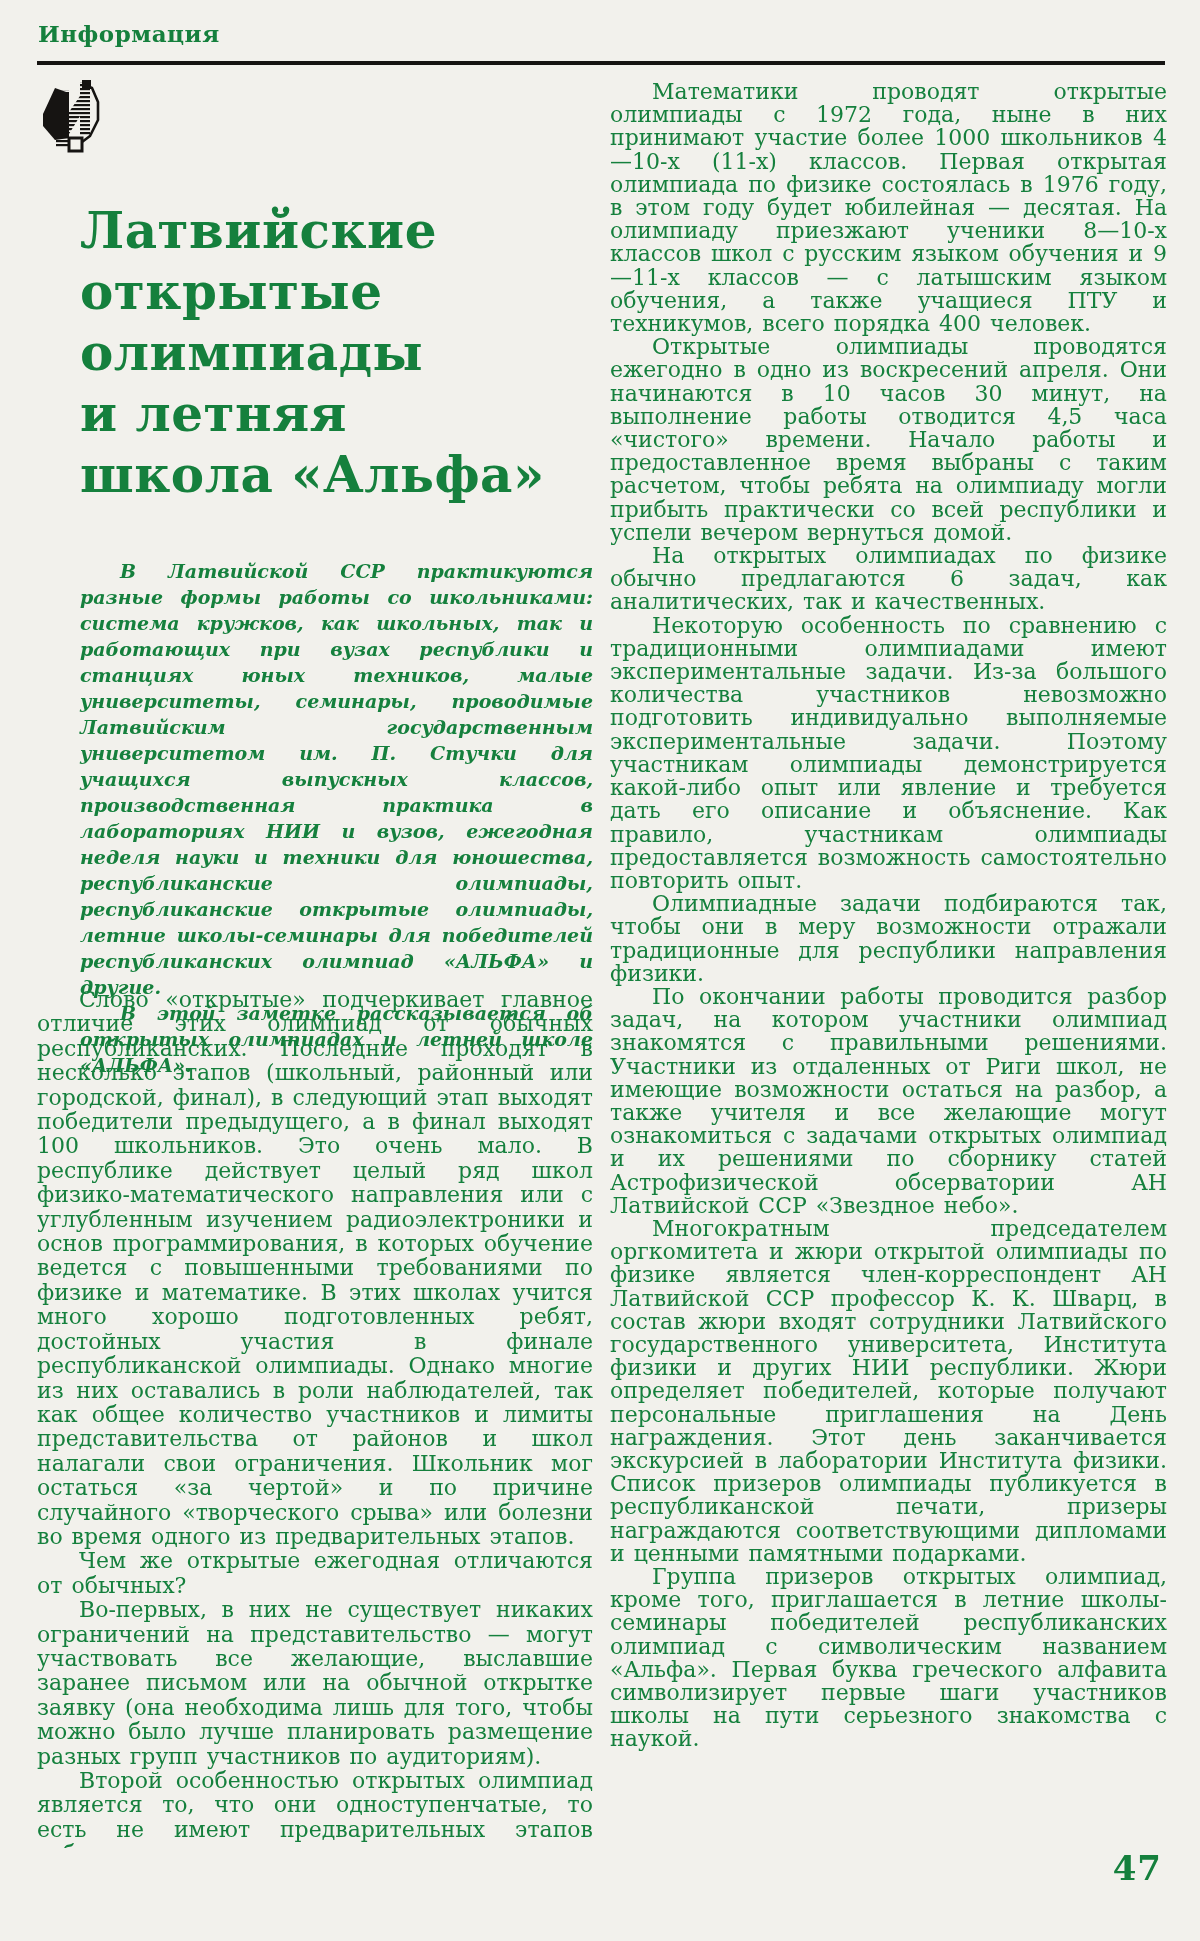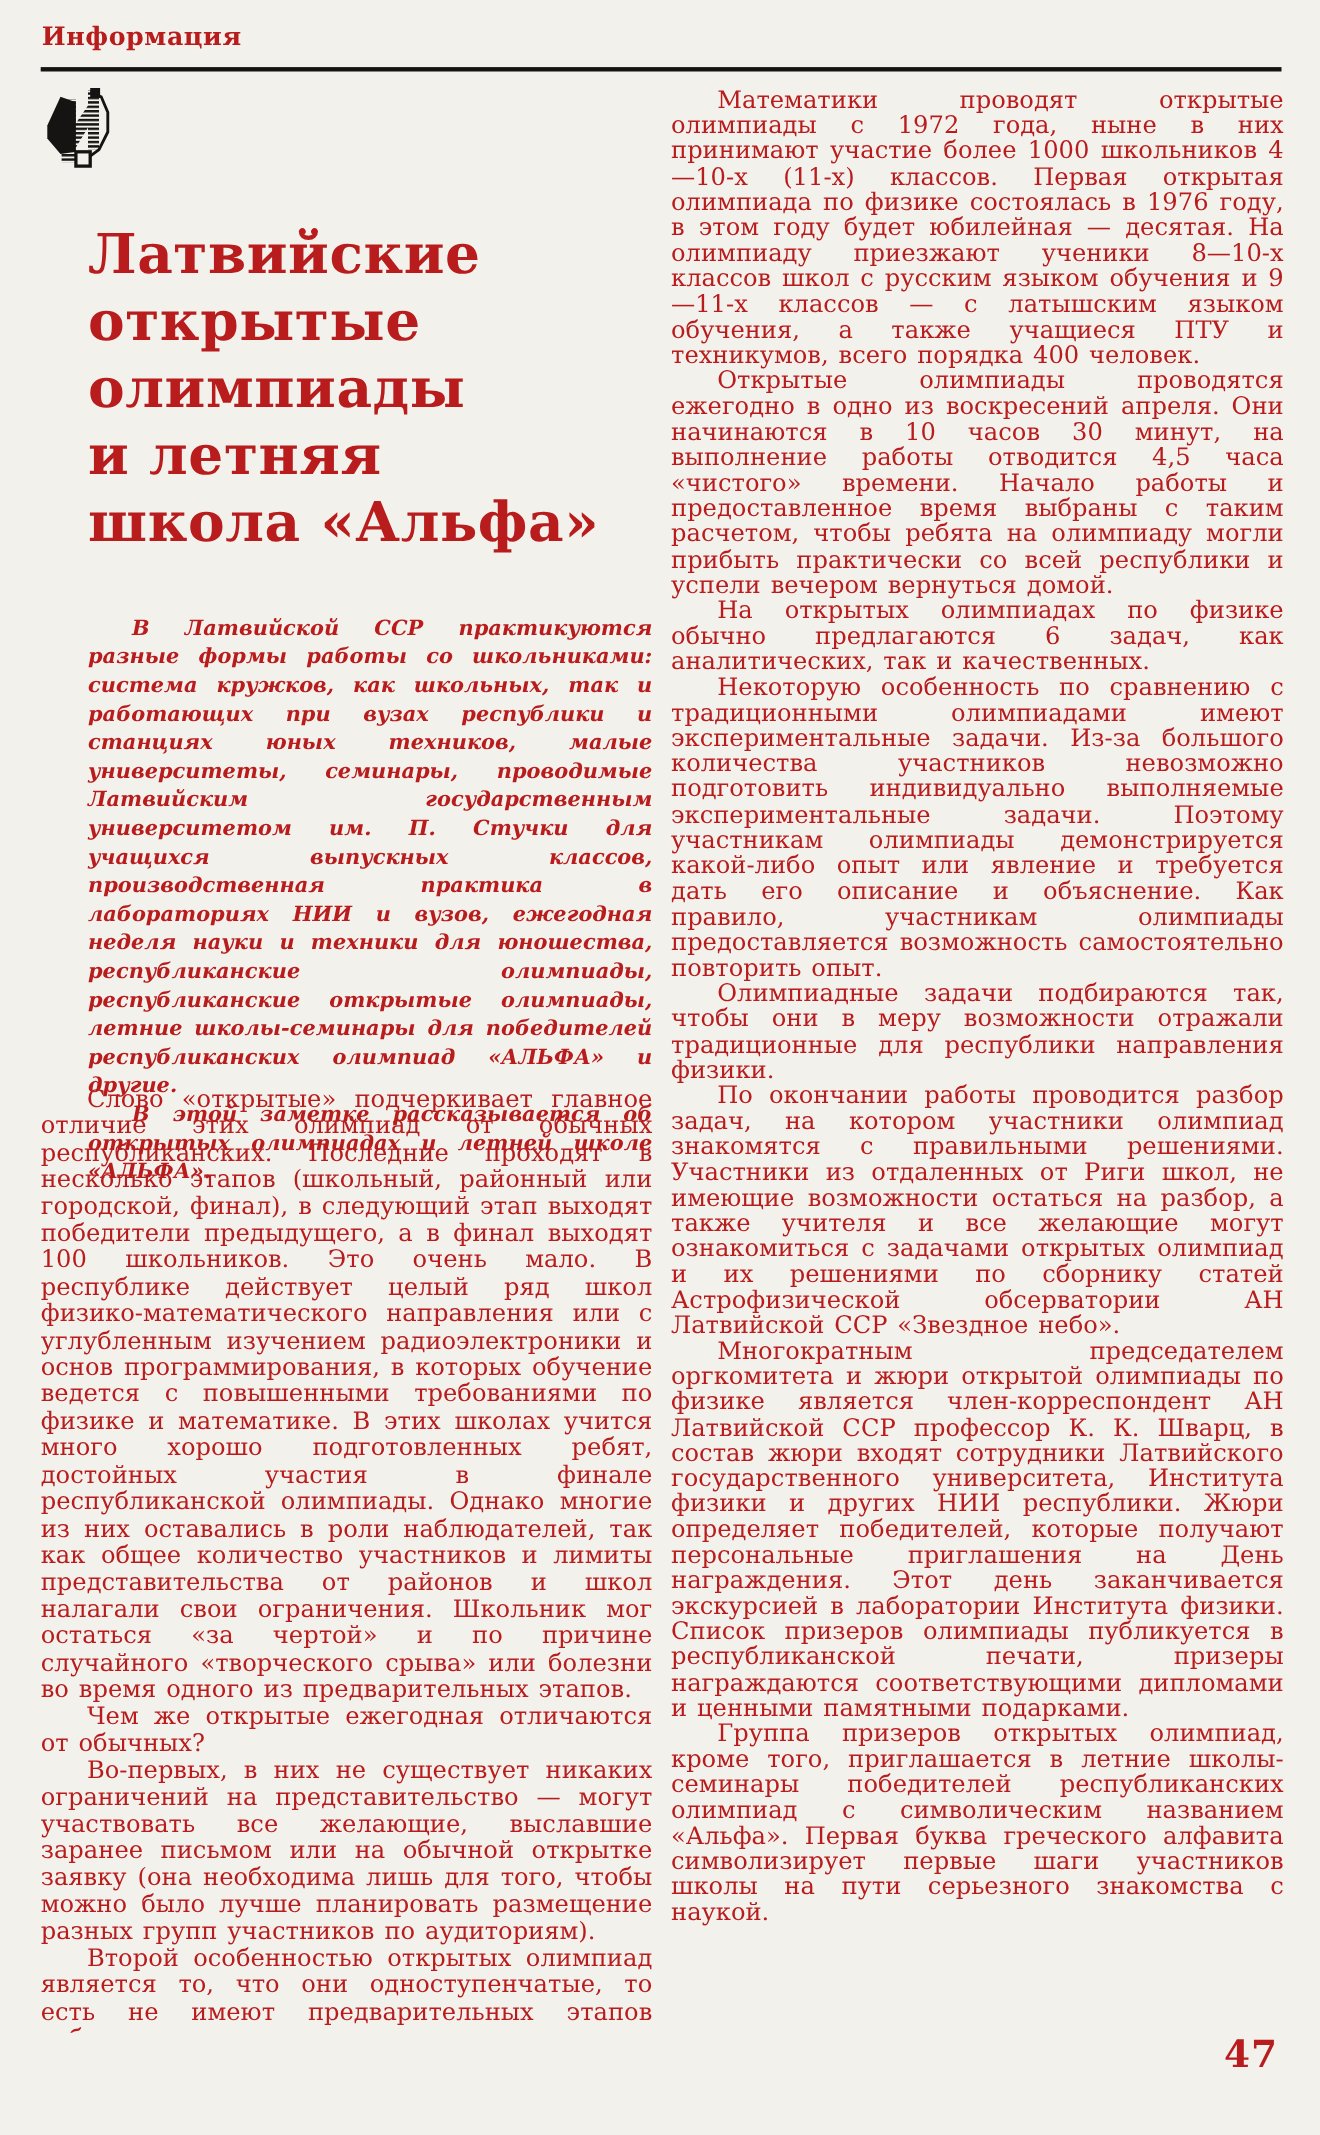--- a/index.html
+++ b/index.html
@@ -1,21 +1,21 @@
 <!DOCTYPE html>
 <html><head>
 <meta charset="utf-8">
 <style>
   html,body { margin:0; padding:0; }
   .page {
     position:relative;
     width:1200px; height:1941px;
     background:#f2f1ec;
     font-family:"DejaVu Serif","Liberation Serif",serif;
-    color:#b91c1c;
+    color:#15803d;
     overflow:hidden;
   }
   .kicker {
     position:absolute; left:38px; top:20px;
     font-size:23px; font-weight:bold; letter-spacing:0.5px;
   }
   .rule {
     position:absolute; left:37px; top:61px;
     width:1128px; height:4px; background:#161412;
   }

